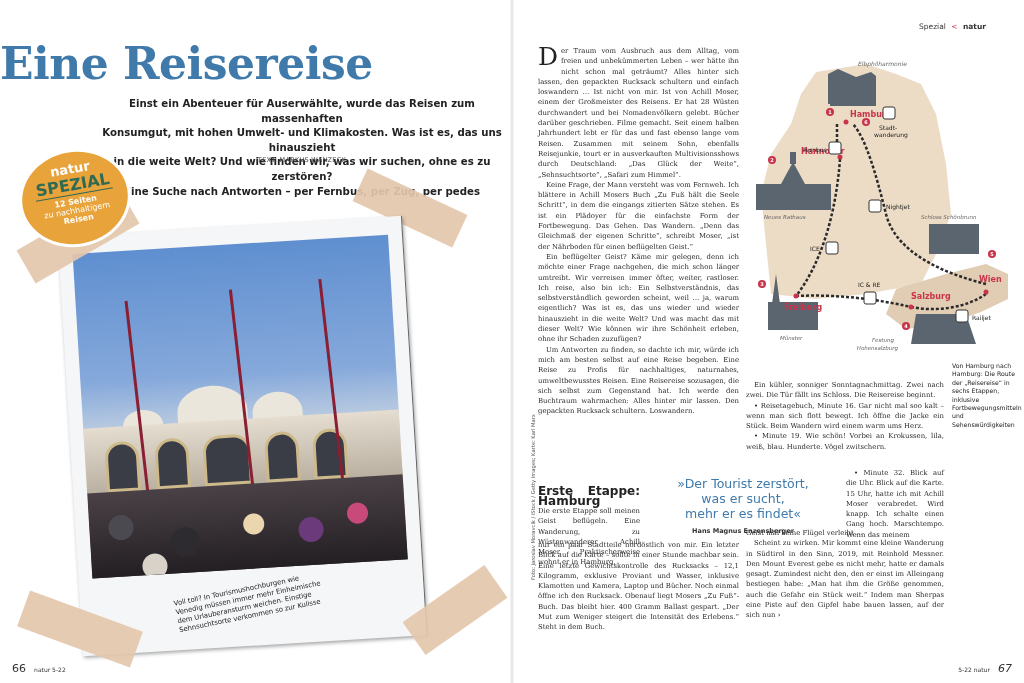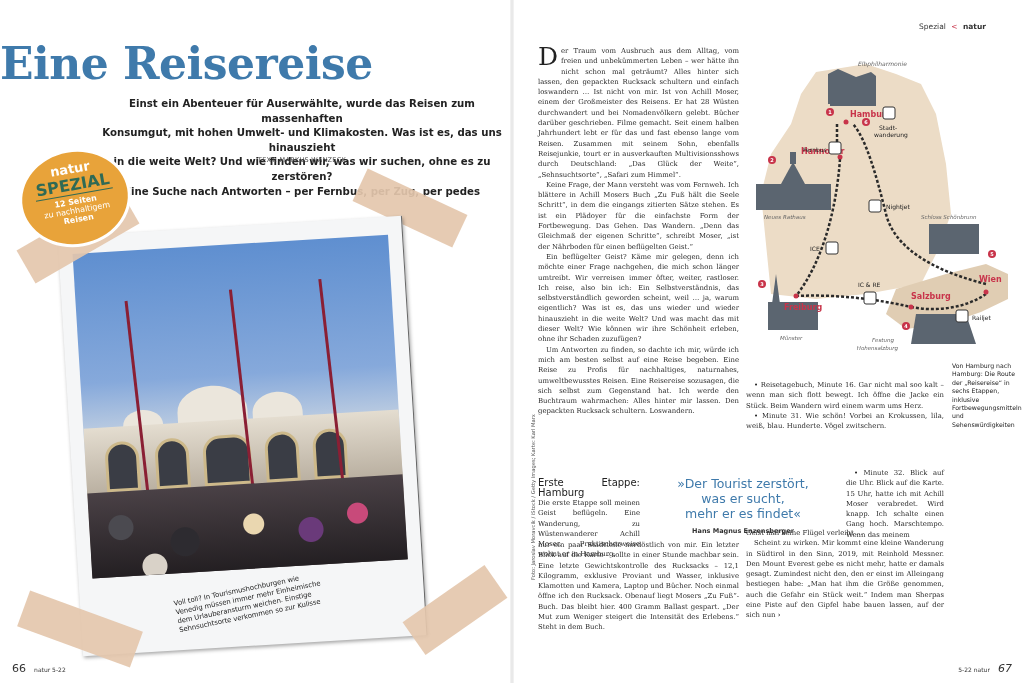--- a/index.html
+++ b/index.html
@@ -63,21 +63,21 @@
   .section-tag { position: absolute; right: 38px; top: 22px; font-family: "DejaVu Sans", sans-serif; font-size: 7.5px; color: #333; }
   .section-tag .chev { color: #c8344a; margin: 0 3px; }
   .section-tag b { font-weight: bold; }
 
   .col { position: absolute; font-family: "DejaVu Serif", serif; font-size: 6.9px; line-height: 10.3px; color: #2a2a2a; text-align: justify; hyphens: manual; }
   .col p { text-indent: 8px; }
   .col p.noindent { text-indent: 0; }
   .col1 { left: 26px; top: 46px; width: 201px; }
   .dropcap { float: left; font-size: 25px; line-height: 20px; margin: 1px 3px 0 0; font-family: "DejaVu Serif", serif; color: #222; }
   .col1b { left: 26px; top: 478px; width: 102px; }
-  .col1b .subhead { font-family: "DejaVu Sans", sans-serif; font-weight: normal; font-size: 10px; line-height: 10px; color: #222; }
+  .col1b .subhead { font-family: "DejaVu Sans", sans-serif; font-weight: bold; font-size: 12px; line-height: 10px; color: #222; margin-top: 8px; }
   .col1c { left: 26px; top: 540px; width: 201px; }
 
   .col2a { left: 234px; top: 380px; width: 198px; }
   .col2b { left: 334px; top: 468px; width: 98px; }
   .col2c { left: 234px; top: 528px; width: 198px; }
 
   .pullquote { position: absolute; left: 138px; top: 476px; width: 186px; text-align: center;
     font-family: "DejaVu Sans", sans-serif; font-weight: normal; font-size: 12.5px; line-height: 15px; color: #3f7aab; }
   .pq-author { position: absolute; left: 138px; top: 527px; width: 186px; text-align: center;
     font-family: "DejaVu Sans", sans-serif; font-weight: bold; font-size: 6.5px; color: #333; }
@@ -178,22 +178,23 @@
     <div>was er sucht,</div>
     <div>mehr er es findet«</div>
   </div>
   <div class="pq-author">Hans Magnus Enzensberger</div>
 
   <div class="col col1c">
     <p class="noindent">nur ein paar Stadtteile nordöstlich von mir. Ein letzter Blick auf die Karte – sollte in einer Stunde machbar sein. Eine letzte Gewichtskontrolle des Rucksacks – 12,1 Kilogramm, exklusive Proviant und Wasser, inklusive Klamotten und Kamera, Laptop und Bücher. Noch einmal öffne ich den Rucksack. Obenauf liegt Mosers „Zu Fuß“-Buch. Das bleibt hier. 400 Gramm Ballast gespart. „Der Mut zum Weniger steigert die Intensität des Erlebens.“ Steht in dem Buch.</p>
   </div>
 
   <div class="col col2a">
+    <p>Ein kühler, sonniger Sonntagnachmittag. Zwei nach zwei. Die Tür fällt ins Schloss. Die Reisereise beginnt.</p>
     <p>• Reisetagebuch, Minute 16. Gar nicht mal soo kalt – wenn man sich flott bewegt. Ich öffne die Jacke ein Stück. Beim Wandern wird einem warm ums Herz.</p>
-    <p style="padding-left:0;">• Minute 31. Wie schön! Vorbei an Krokussen, lila, weiß, blau. Hunderte. Vögel zwitschern.</p>
+    <p style="padding-left:0;">• Minute 19. Wie schön! Vorbei an Krokussen, lila, weiß, blau. Hunderte. Vögel zwitschern.</p>
   </div>
   <div class="col col2b">
     <p>• Minute 32. Blick auf die Uhr. Blick auf die Karte. 15 Uhr, hatte ich mit Achill Moser verabredet. Wird knapp. Ich schalte einen Gang hoch. Marschtempo. Wenn das meinem</p>
   </div>
   <div class="col col2c">
     <p class="noindent">Geist mal keine Flügel verleiht …</p>
     <p><span>Scheint zu wirken. Mir kommt eine kleine Wanderung in Südtirol in den Sinn, 2019, mit Reinhold Messner. Den Mount Everest gebe es nicht mehr, hatte er damals gesagt. Zumindest nicht den, den er einst im Alleingang bestiegen habe: „Man hat ihm die Größe genommen, auch die Gefahr ein Stück weit.“ Indem man Sherpas eine Piste auf den Gipfel habe bauen lassen, auf der sich nun</span> <b>›</b></p>
   </div>
 
   <div class="map">

